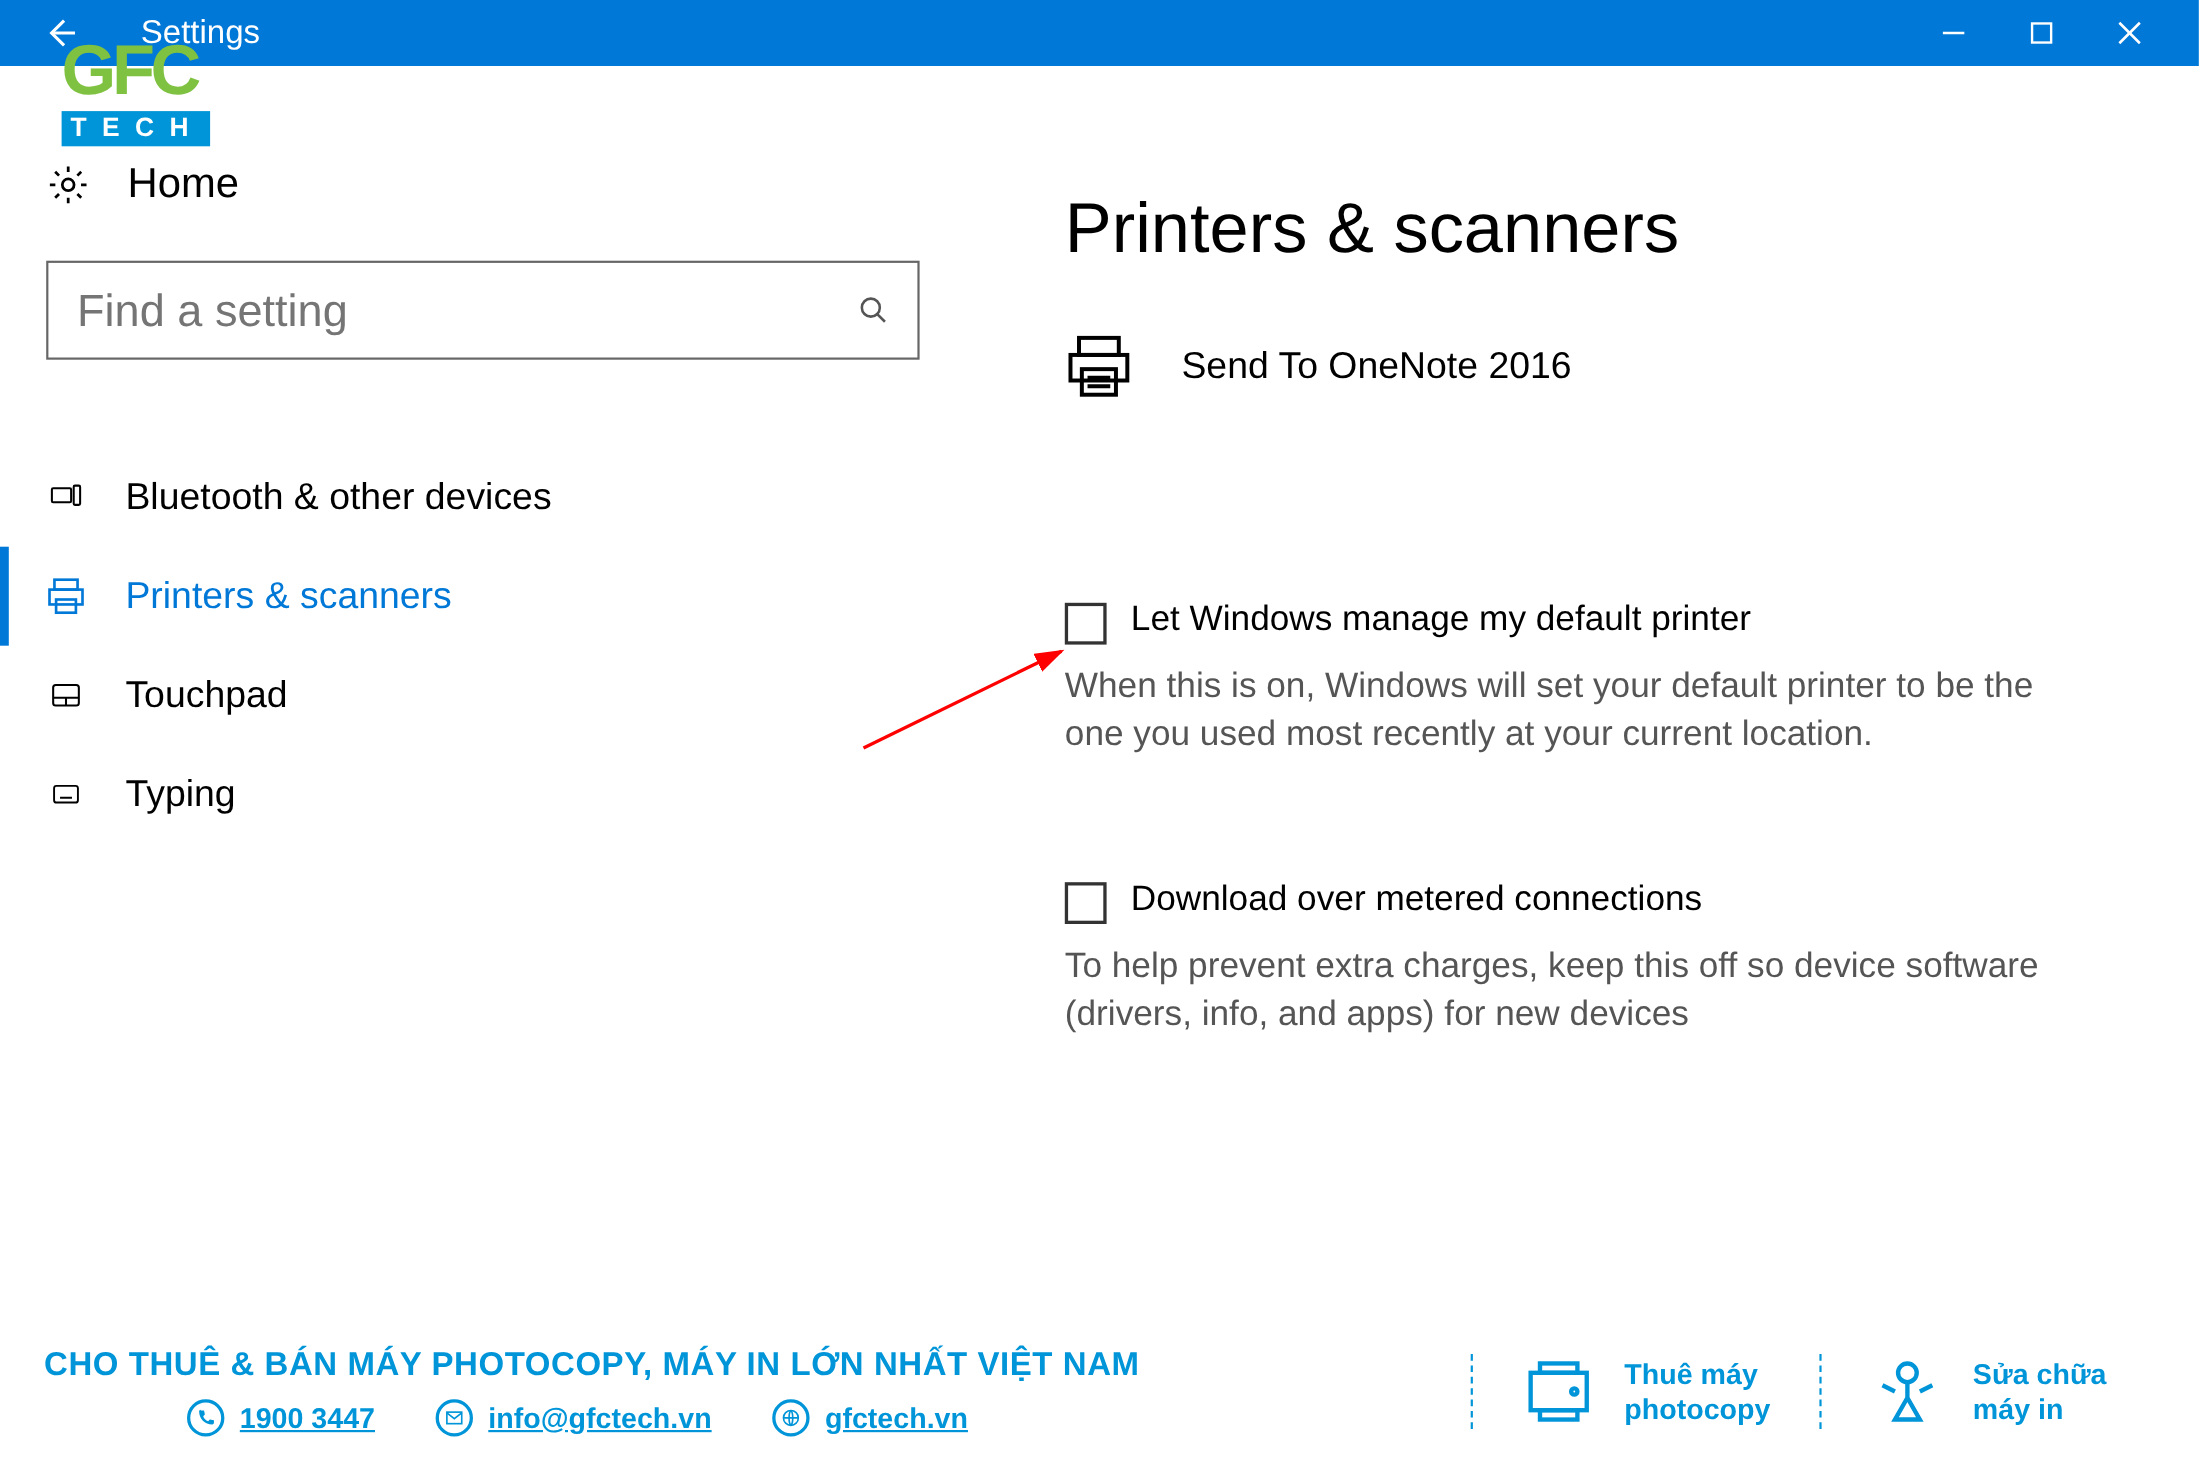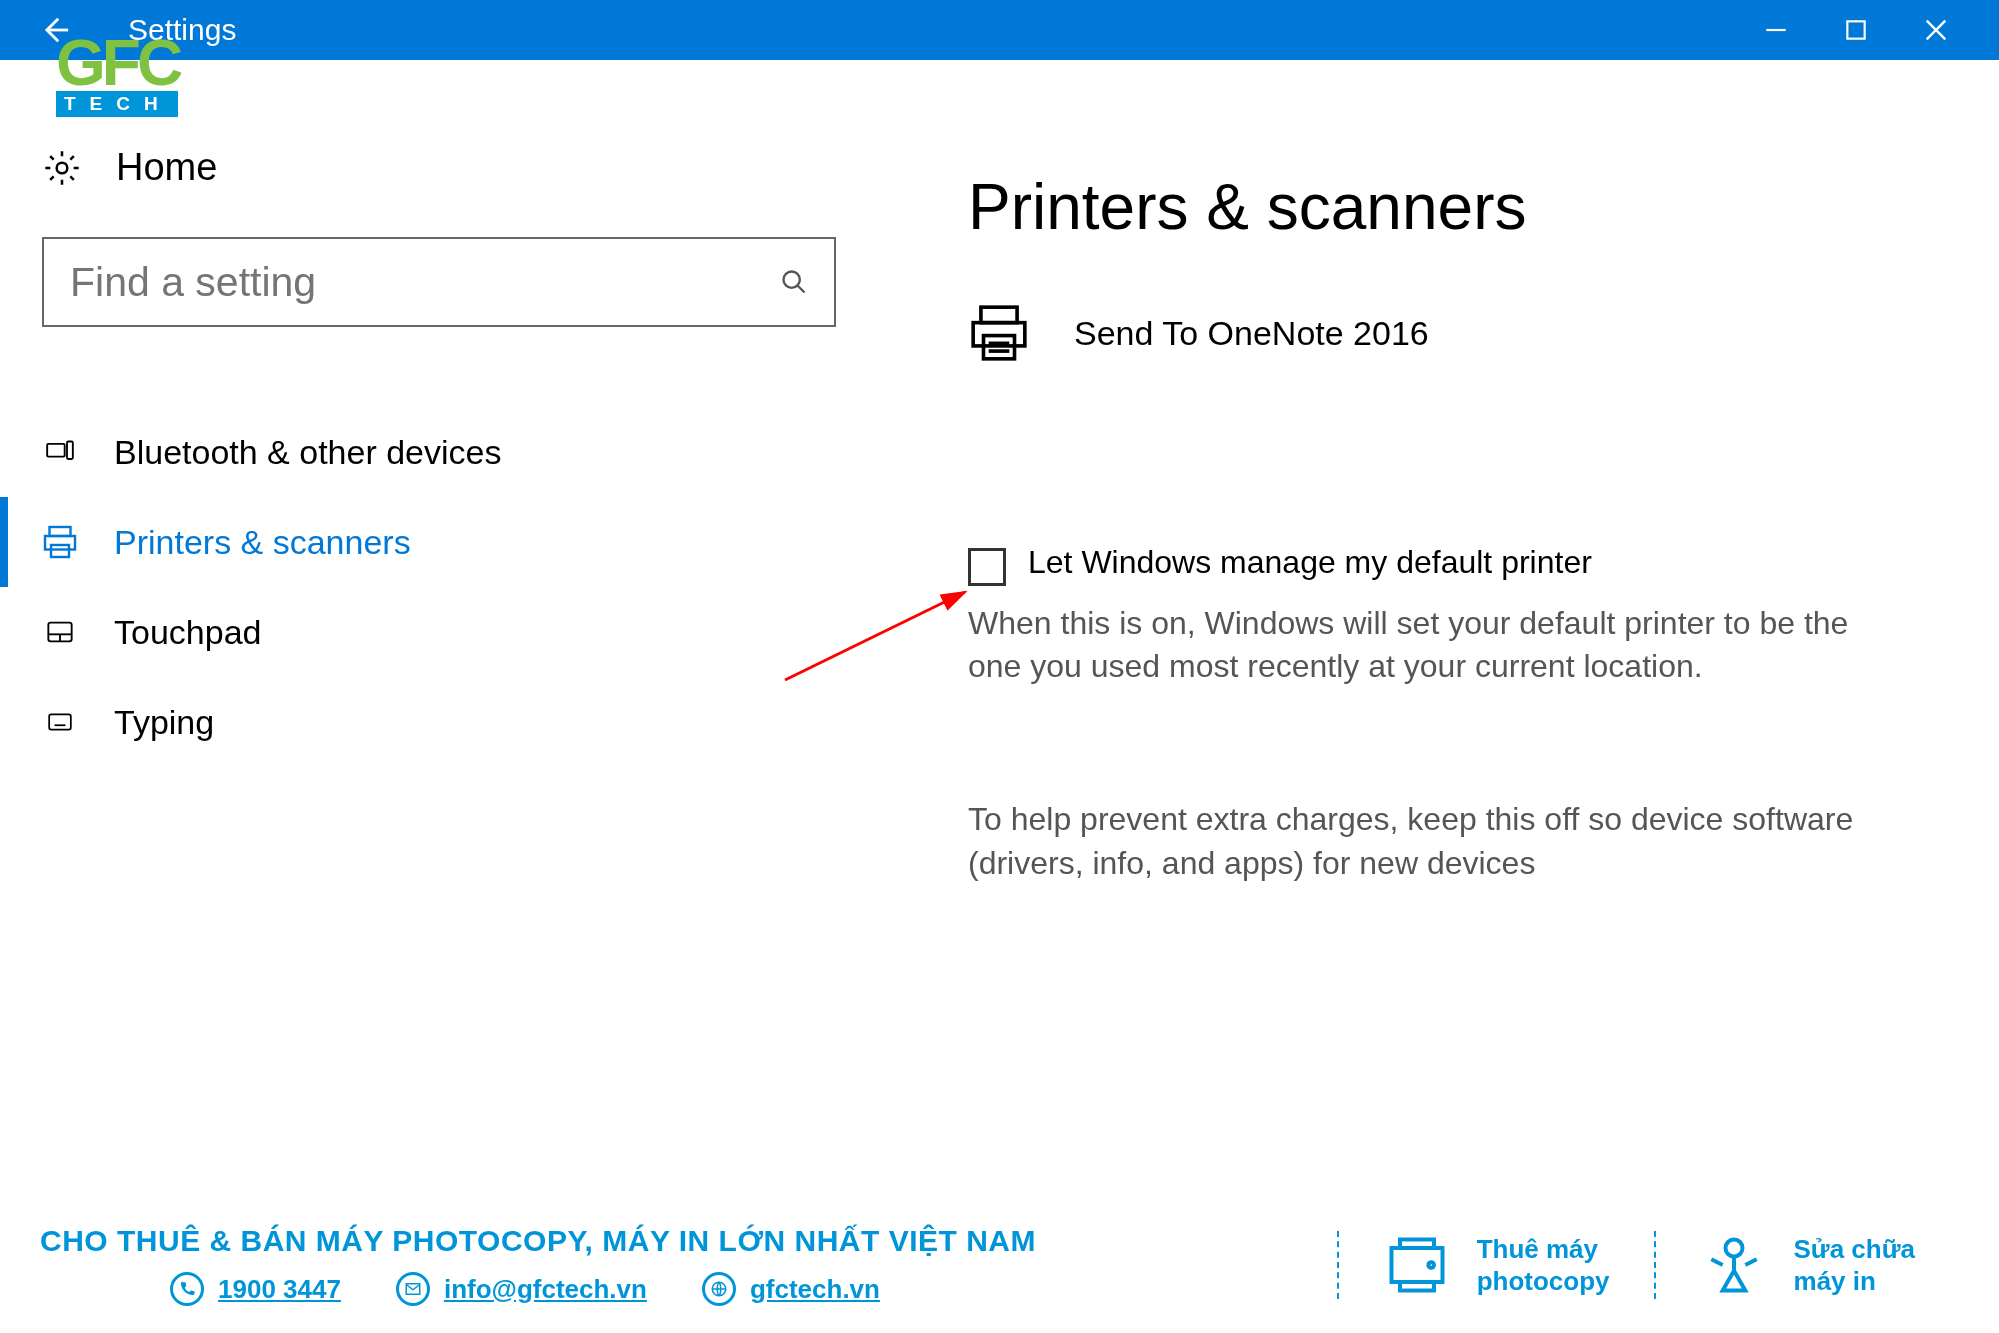--- a/index.html
+++ b/index.html
@@ -96,22 +96,22 @@
     pointer-events:none;
   }
   
   .logo-over {
     position:absolute;
     top: 38px; left: 56px;
     font-family: Arial, sans-serif;
   }
   .logo-over .gfc { font-size:64px; font-weight:900; color:#7fc241; letter-spacing:-4px; line-height:0.8;}
   .logo-over .tech {
-    background:#0095d8; color:#fff; font-weight:800; font-size:19px; letter-spacing:14px;
-    padding:2px 6px 2px 8px; display:inline-block; margin-top:2px;
+    background:#0095d8; color:#fff; font-weight:800; font-size:24px; letter-spacing:14px;
+    padding:2px 6px 2px 8px; display:inline-block; margin-top:12px;
   }
   
   .bottombar {
     position:absolute;
     bottom:0; left:0; right:0;
     height: 136px;
     background:#fff;
     display:flex;
     align-items:center;
     padding: 0 40px;
@@ -253,20 +253,24 @@
 
     <div class="check-block">
       <div class="check-row">
         <div class="checkbox"></div>
         <div class="check-label">Let Windows manage my default printer</div>
       </div>
       <div class="check-desc">When this is on, Windows will set your default printer to be the one you used most recently at your current location.</div>
     </div>
 
     <div class="check-block">
+      <div class="check-row">
+        <div class="checkbox"></div>
+        <div class="check-label">Download over metered connections</div>
+      </div>
       <div class="check-desc">To help prevent extra charges, keep this off so device software (drivers, info, and apps) for new devices</div>
     </div>
   </div>
 </div>
 
 <svg class="arrow" style="left:780px; top:580px;" width="220" height="110">
   <defs>
     <marker id="ah" markerWidth="10" markerHeight="10" refX="8" refY="3" orient="auto">
       <path d="M0,0 L9,3 L0,6 Z" fill="#ff0000"></path>
     </marker>

